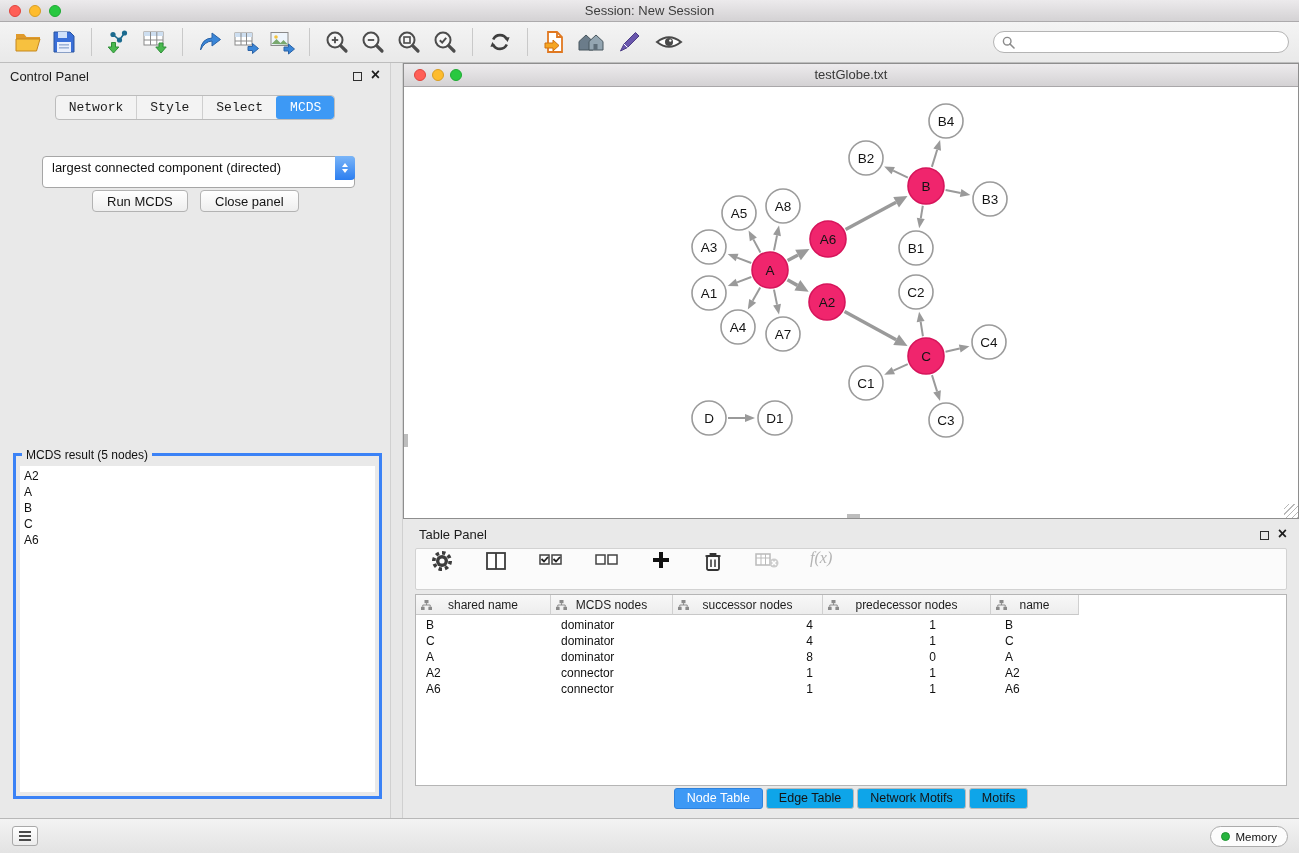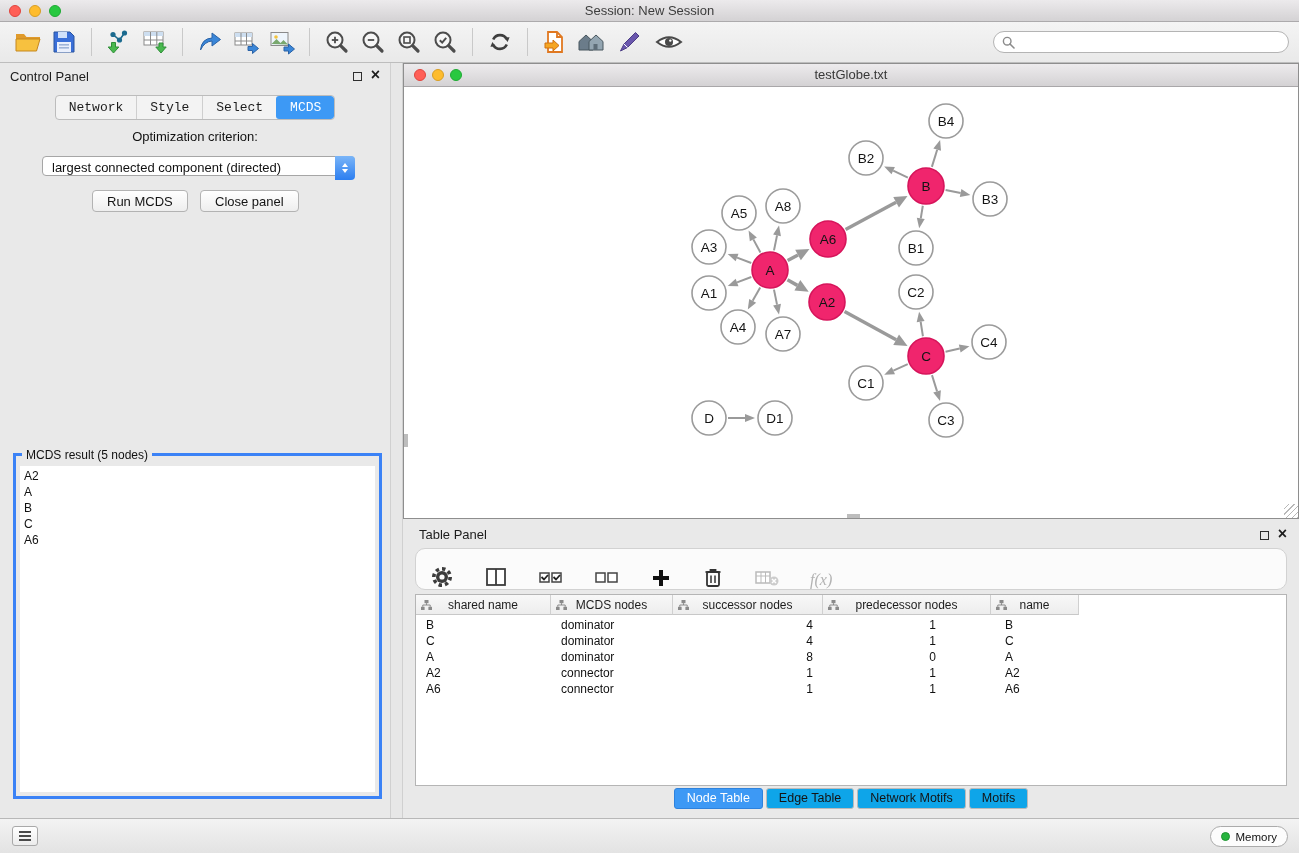--- a/index.html
+++ b/index.html
@@ -27,21 +27,21 @@
 .cp-title { position:absolute; left:10px; top:6px; font-size:13px; color:#1c1c1c; }
 .float-icon { position:absolute; top:9px; width:9px; height:9px; border:1.5px solid #2e2e2e; background:transparent; }
 .x-icon { position:absolute; top:3px; font-size:16px; font-weight:700; color:#1c1c1c; line-height:18px; }
 .cp-float { right:28px; } .cp-x { right:10px; }
 .ctabs-wrap { position:absolute; left:0; top:32px; width:100%; text-align:center; }
 .ctabs { display:inline-flex; border:1px solid #bcbcbc; background:#f3f3f3; border-radius:4px; overflow:hidden; }
 .ctab { padding:4px 13px; font-size:13px; color:#1c1c1c; border-left:1px solid #cfcfcf;font-family:Liberation Mono, monospace; }
 .ctab:first-child { border-left:none; }
 .ctab.active { background:#3d99f5; color:#fff; border-radius:3px; border-left-color:transparent; }
 .opt-label { position:absolute; top:66px; left:0; width:100%; text-align:center; font-size:13px; }
-.dropdown { position:absolute; left:42px; top:93px; width:313px; height:20px; background:#fff; border:1px solid #a6a6a6; border-radius:4px; font-size:13px; line-height:22px; padding-left:9px; }
+.dropdown { position:absolute; left:42px; top:93px; width:313px; height:32px; background:#fff; border:1px solid #a6a6a6; border-radius:4px; font-size:13px; line-height:22px; padding-left:9px; }
 .stepper { position:absolute; right:-1px; top:-1px; width:20px; height:24px; border-radius:0 4px 4px 0; background:linear-gradient(#7ab5f8,#2c7ef0); display:flex; flex-direction:column; align-items:center; justify-content:center; gap:2px; }
 .stepper i { display:block; width:0; height:0; border-left:3.5px solid transparent; border-right:3.5px solid transparent; }
 .stepper i.up { border-bottom:4.5px solid #fff; }
 .stepper i.dn { border-top:4.5px solid #fff; }
 .cbtn { position:absolute; top:127px; height:22px; background:linear-gradient(#ffffff,#eeeeee); border:1px solid #b3b3b3; border-radius:4px; font-size:13px; color:#141414; padding:0 14px; font-family:inherit; }
 .cbtn.run { left:92px; } .cbtn.closep { left:200px; }
 .result-box { position:absolute; left:13px; top:390px; width:369px; height:346px; border:3px solid #3b82f6; }
 .result-legend { position:absolute; top:-8px; left:6px; font-size:12px; background:#e9e9e9; padding:0 4px; color:#111; }
 .result-inner { position:absolute; left:4px; right:4px; top:10px; bottom:4px; background:#fff; padding-top:2px; }
 .result-item { font-size:12px; line-height:16px; padding-left:4px; }
@@ -58,21 +58,21 @@
 .net-content { position:absolute; left:0; top:23px; right:0; bottom:0; background:#fff; overflow:hidden; }
 #graph-svg { position:absolute; left:0; top:0; }
 .resize-grip { position:absolute; right:0; bottom:0; width:14px; height:14px; background:repeating-linear-gradient(135deg, transparent 0 3px, #b8b8b8 3px 4px); }
 .vstub { position:absolute; left:0; top:347px; width:4px; height:13px; background:#bdbdbd; }
 .hstub { position:absolute; left:443px; bottom:0; width:13px; height:4px; background:#bdbdbd; }
 
 
 .table-panel { position:absolute; left:403px; top:522px; width:896px; height:296px; background:#e9e9e9; }
 .tp-title { position:absolute; left:16px; top:5px; font-size:13px; color:#1c1c1c; }
 .tp-float { right:30px; } .tp-x { right:12px; }
-.tp-toolbar { position:absolute; left:12px; top:26px; width:872px; height:42px; background:#fbfbfb; border:1px solid #d2d2d2; border-radius:10px; display:flex; align-items:flex-end; padding-left:14px; gap:30px; }
+.tp-toolbar { position:absolute; left:12px; top:26px; width:872px; height:42px; background:#fbfbfb; border:1px solid #d2d2d2; border-radius:2px; display:flex; align-items:flex-start; padding-left:14px; gap:30px; }
 .tp-toolbar .tico { display:flex; align-items:center; justify-content:center; }
 .fx-label { font-size:16px; font-family:"Liberation Serif","DejaVu Serif",serif; font-style:italic; color:#b3b3b3; }
 .table-box { position:absolute; left:12px; top:72px; width:872px; height:192px; background:#fff; border:1px solid #b5b5b5; overflow:hidden; }
 .table-header-row { display:flex; height:20px; }
 .th { position:relative; display:flex; align-items:center; justify-content:center; background:linear-gradient(#f8f8f8,#ededed); border-right:1px solid #d0d0d0; border-bottom:1px solid #c8c8c8; font-size:12px; color:#1d1d1d; height:20px; flex:0 0 auto; }
 .colicon { position:absolute; left:5px; top:5px; }
 .col0 { width:135px; } .col1 { width:122px; } .col2 { width:150px; } .col3 { width:168px; } .col4 { width:88px; }
 .tbody { padding-top:2px; }
 .trow { display:flex; height:16px; line-height:16px; font-size:12px; }
 .td { flex:0 0 auto; white-space:nowrap; overflow:hidden; }
@@ -242,21 +242,20 @@
   <span class="float-icon cp-float"></span>
   <span class="x-icon cp-x">×</span>
   <div class="ctabs-wrap">
     <span class="ctabs">
         <span class="ctab">Network</span>
         <span class="ctab">Style</span>
         <span class="ctab">Select</span>
         <span class="ctab active">MCDS</span>
       </span>
   </div>
-  <div class="opt-label">Optimization criterion:</div>
   <div class="dropdown">
     <span>largest connected component (directed)</span>
     <span class="stepper">
         <i class="up"></i>
         <i class="dn"></i>
       </span>
   </div>
   <button class="cbtn run">Run MCDS</button>
   <button class="cbtn closep">Close panel</button>
   <div class="result-box">

